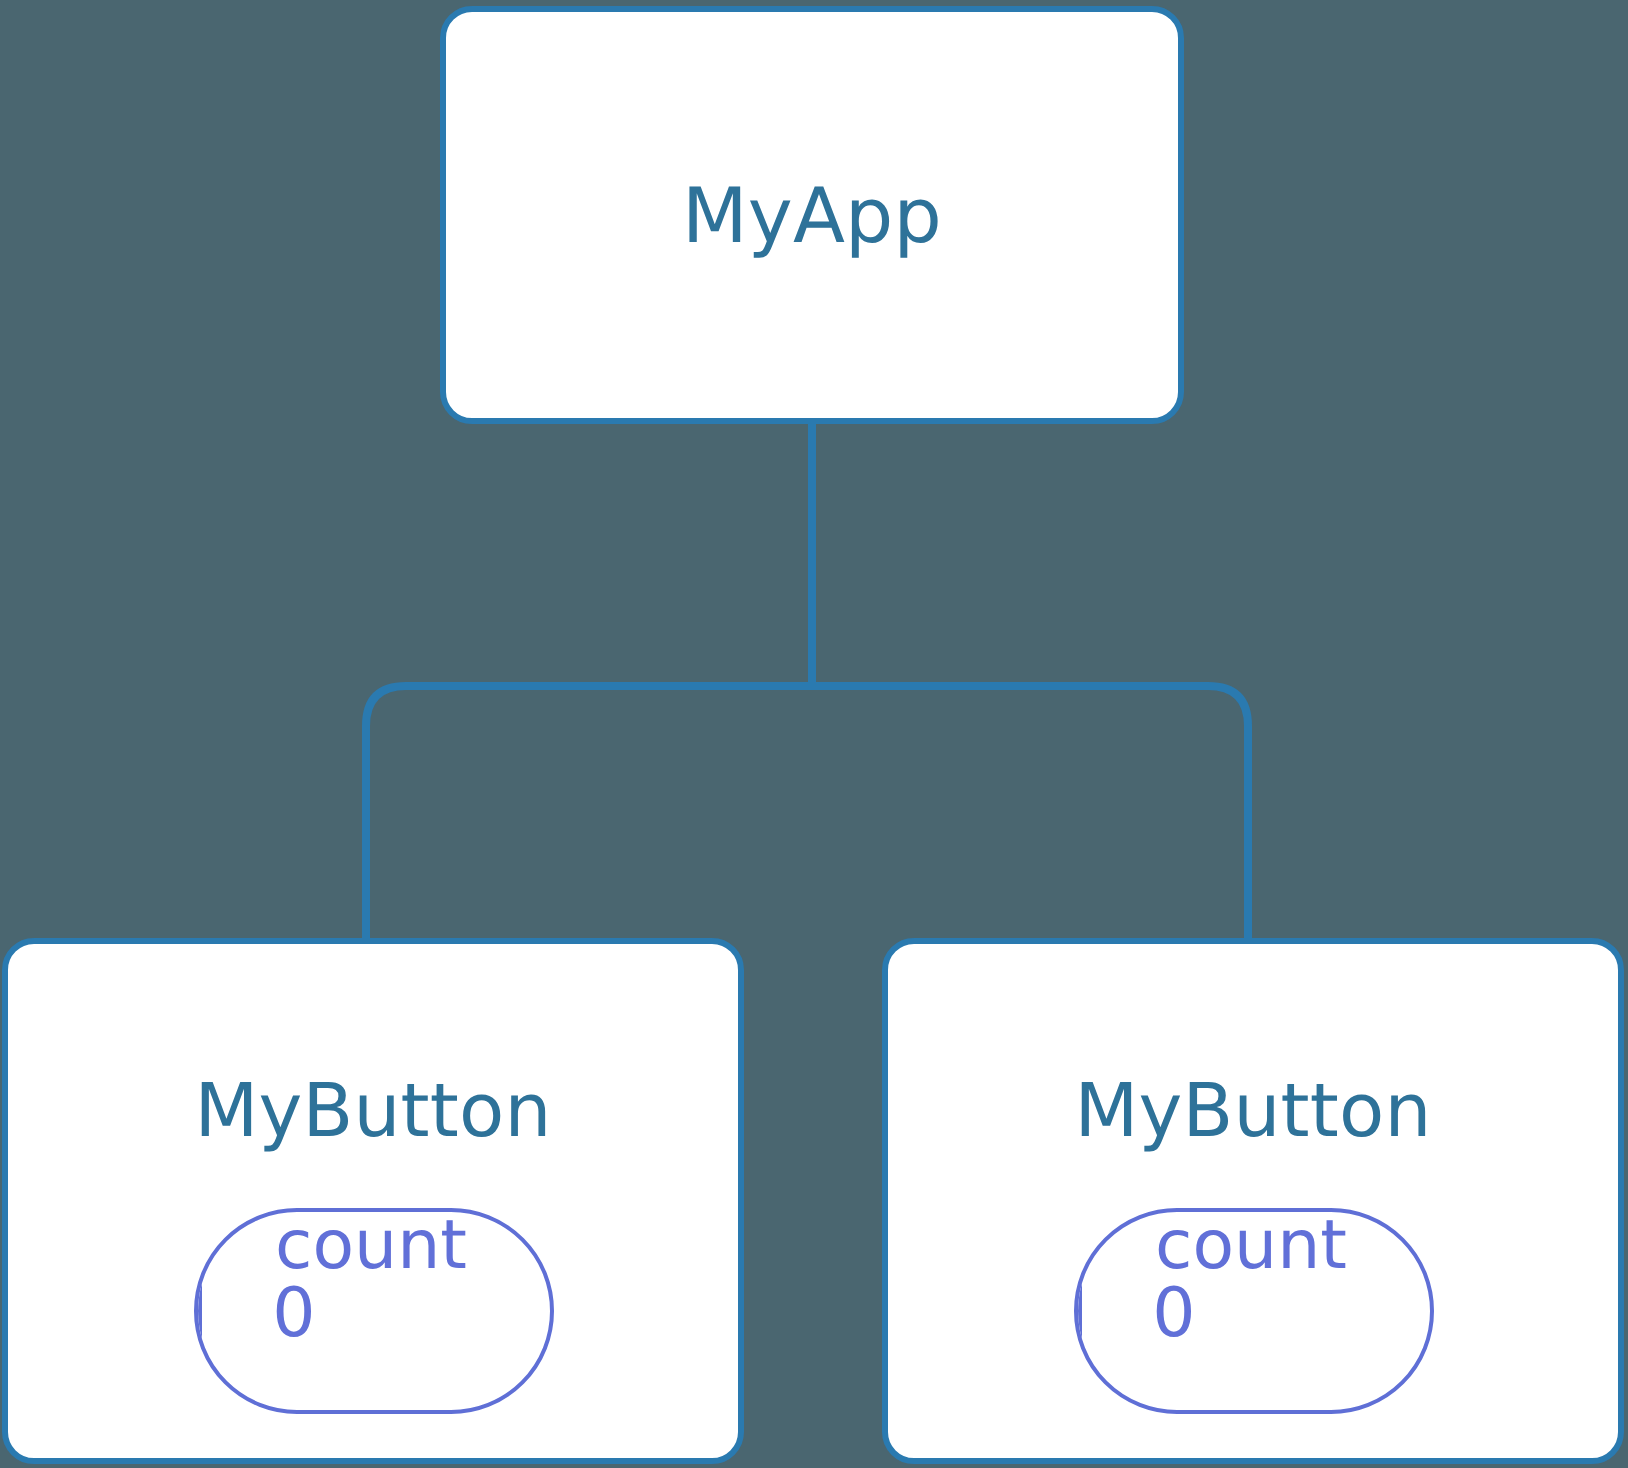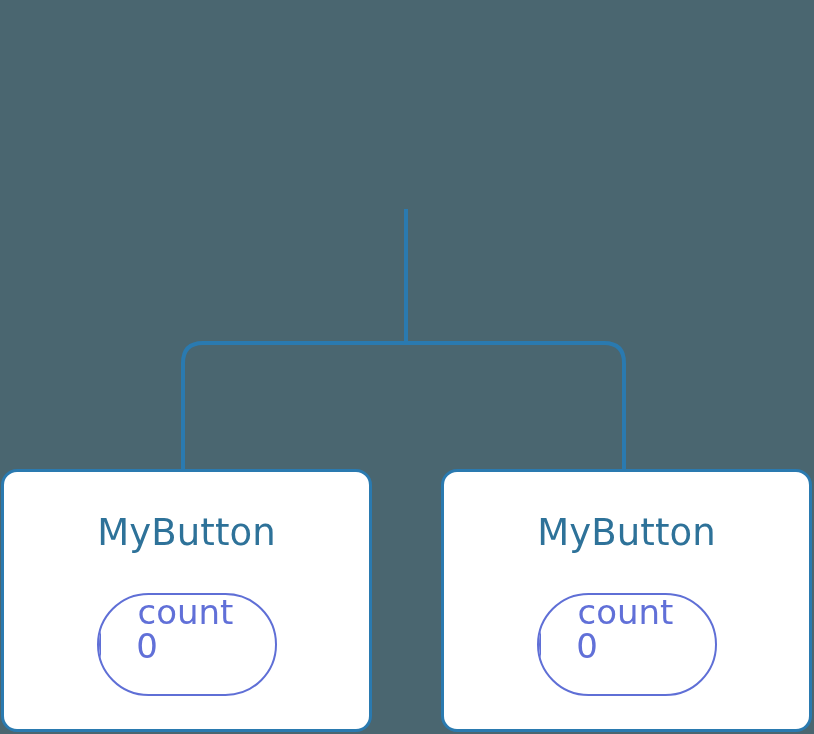--- a/index.html
+++ b/index.html
@@ -49,22 +49,21 @@
     top: 3px;
     width: 372px;
     height: 209px;
     justify-content: center;
   }
 
   .node-child {
     top: 469px;
     width: 371px;
     height: 263px;
-    padding-top: 42px;
-    gap: 12px;
+    padding-top: 65px;
   }
   .node-child-left  { left: 1px; }
   .node-child-right { left: 441px; }
 
   .node-title {
     color: #2e7299;
     font-size: 37px;
     font-weight: 400;
     line-height: 1;
     letter-spacing: 0.1px;
@@ -112,20 +111,23 @@
 
   <svg class="connector-layer" width="814" height="734" viewBox="0 0 814 734" fill="none" xmlns="http://www.w3.org/2000/svg" aria-hidden="true">
 
     <path d="M 406 209 L 406 343" stroke="#2a7ab0" stroke-width="4" stroke-linecap="butt"></path>
 
     <path d="M 406 343 L 203 343 Q 183 343 183 363 L 183 471" stroke="#2a7ab0" stroke-width="4" fill="none" stroke-linecap="butt"></path>
 
     <path d="M 406 343 L 604 343 Q 624 343 624 363 L 624 471" stroke="#2a7ab0" stroke-width="4" fill="none" stroke-linecap="butt"></path>
   </svg>
 
+  <div class="node node-root">
+    <div class="node-title">MyApp</div>
+  </div>
 
   <div class="node node-child node-child-left">
     <div class="node-title">MyButton</div>
     <div class="state-pill">
       <div class="state-key">count</div>
       <div class="state-val">0</div>
     </div>
   </div>
 
   <div class="node node-child node-child-right">

